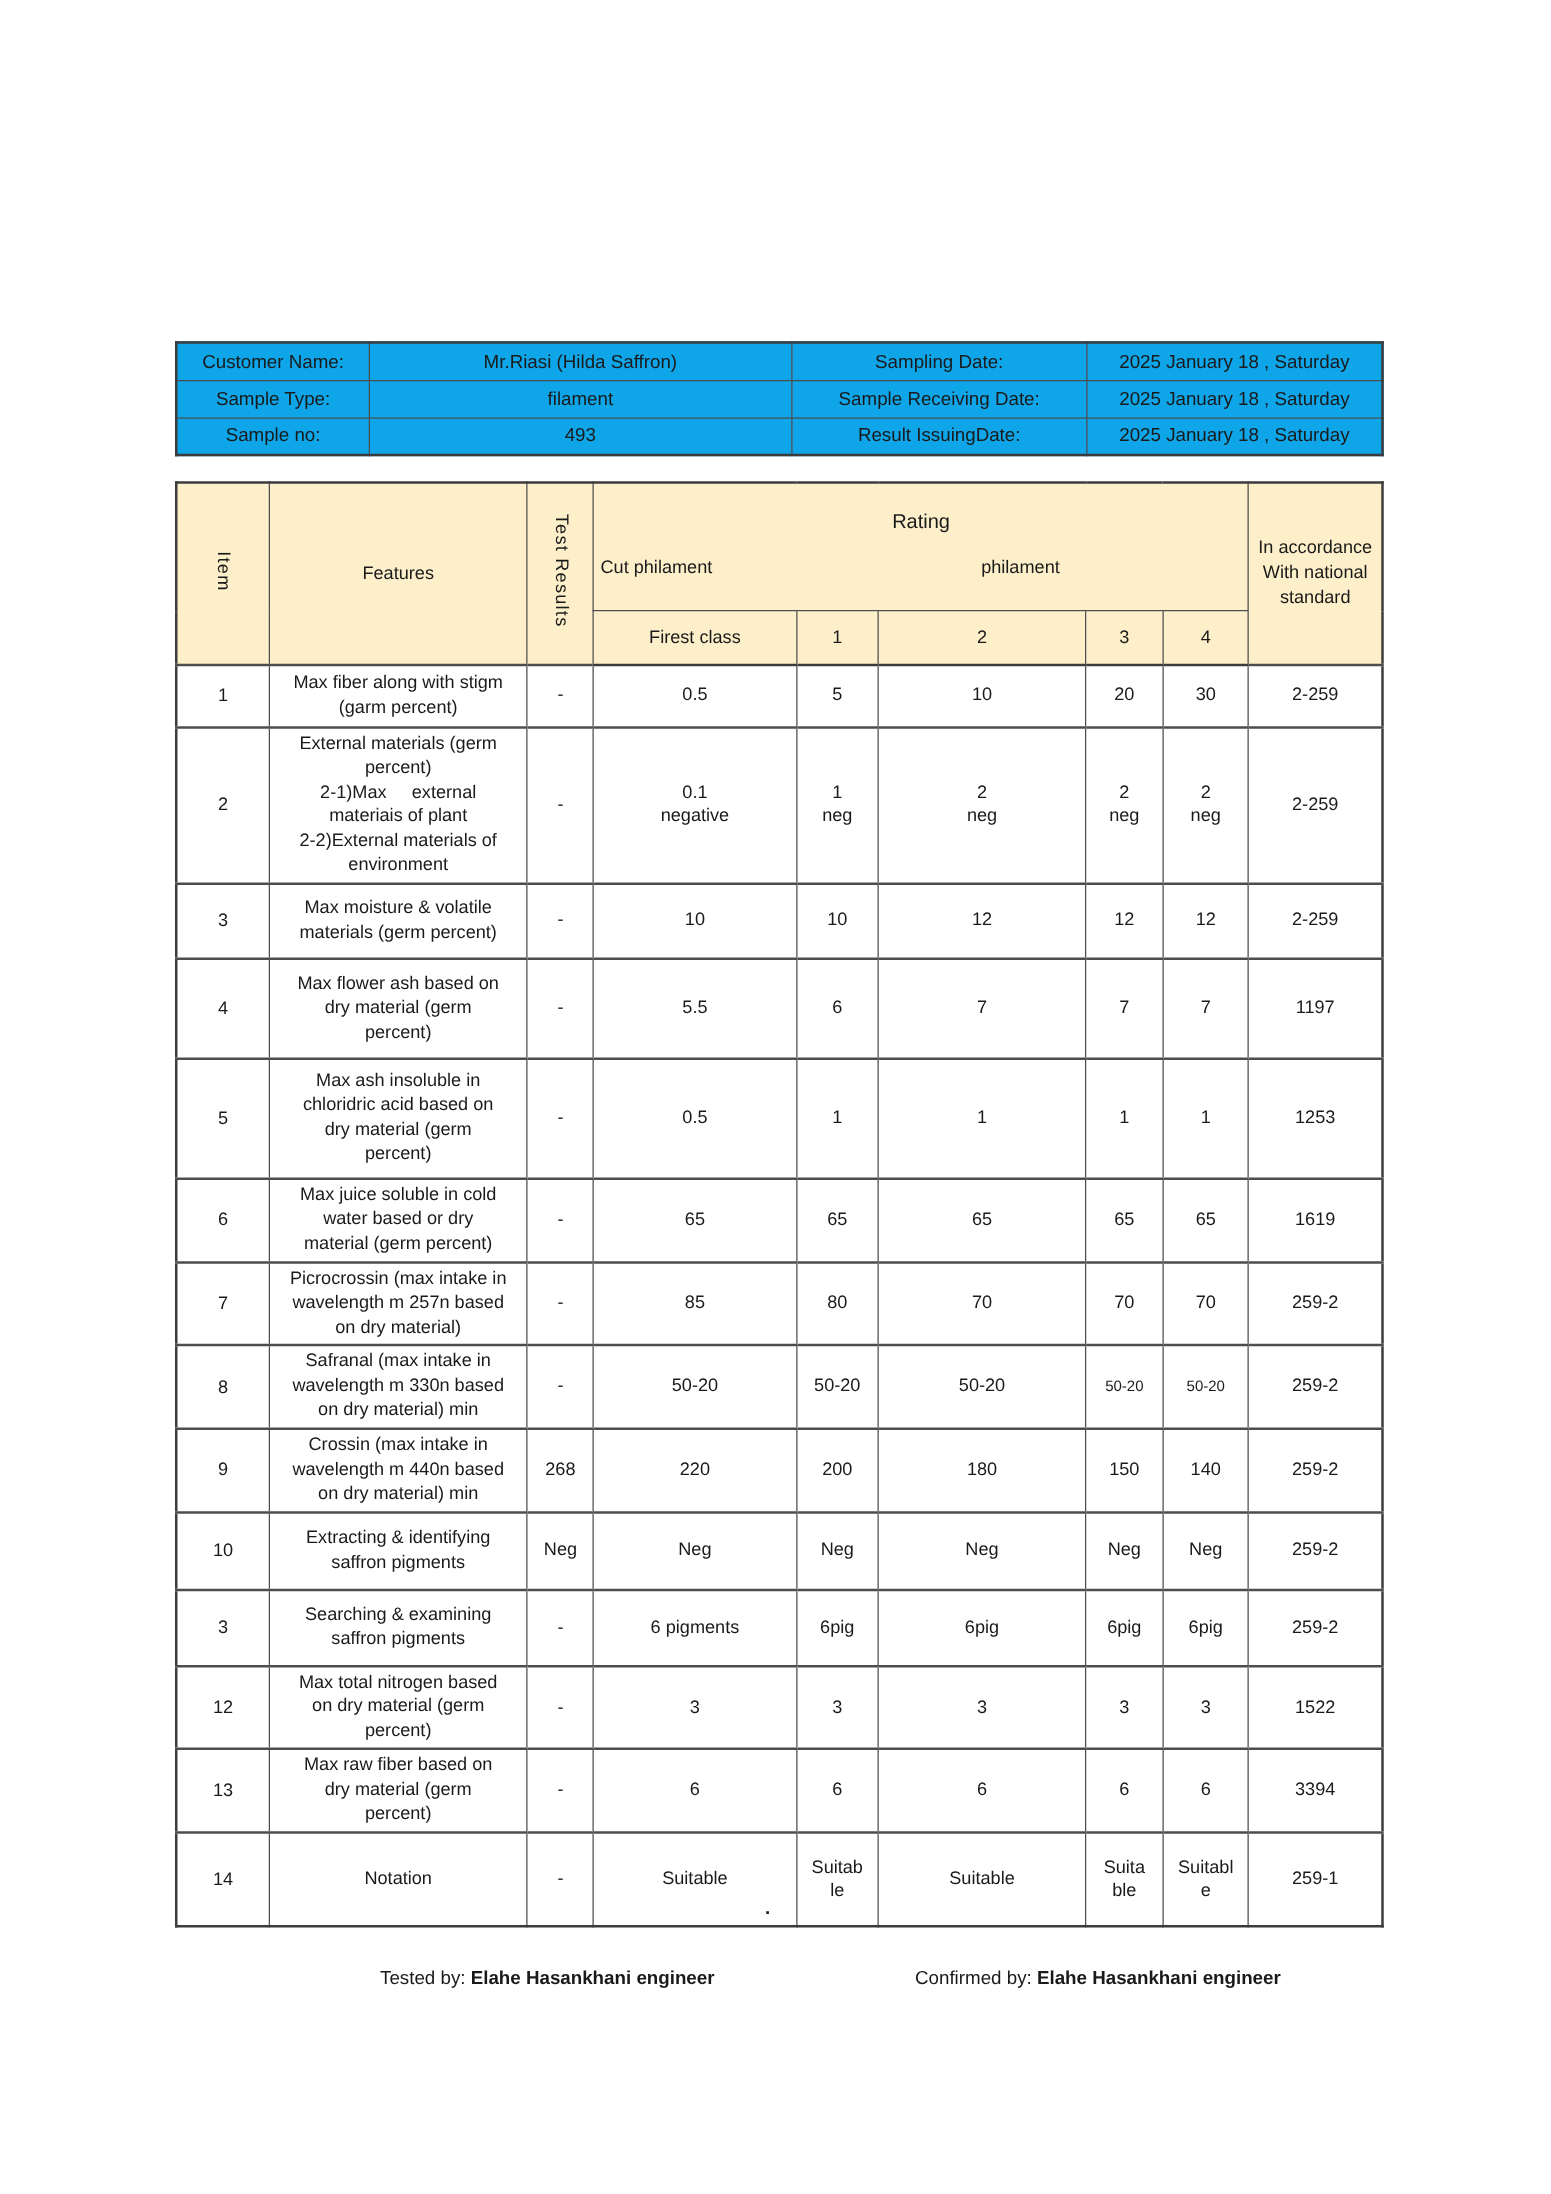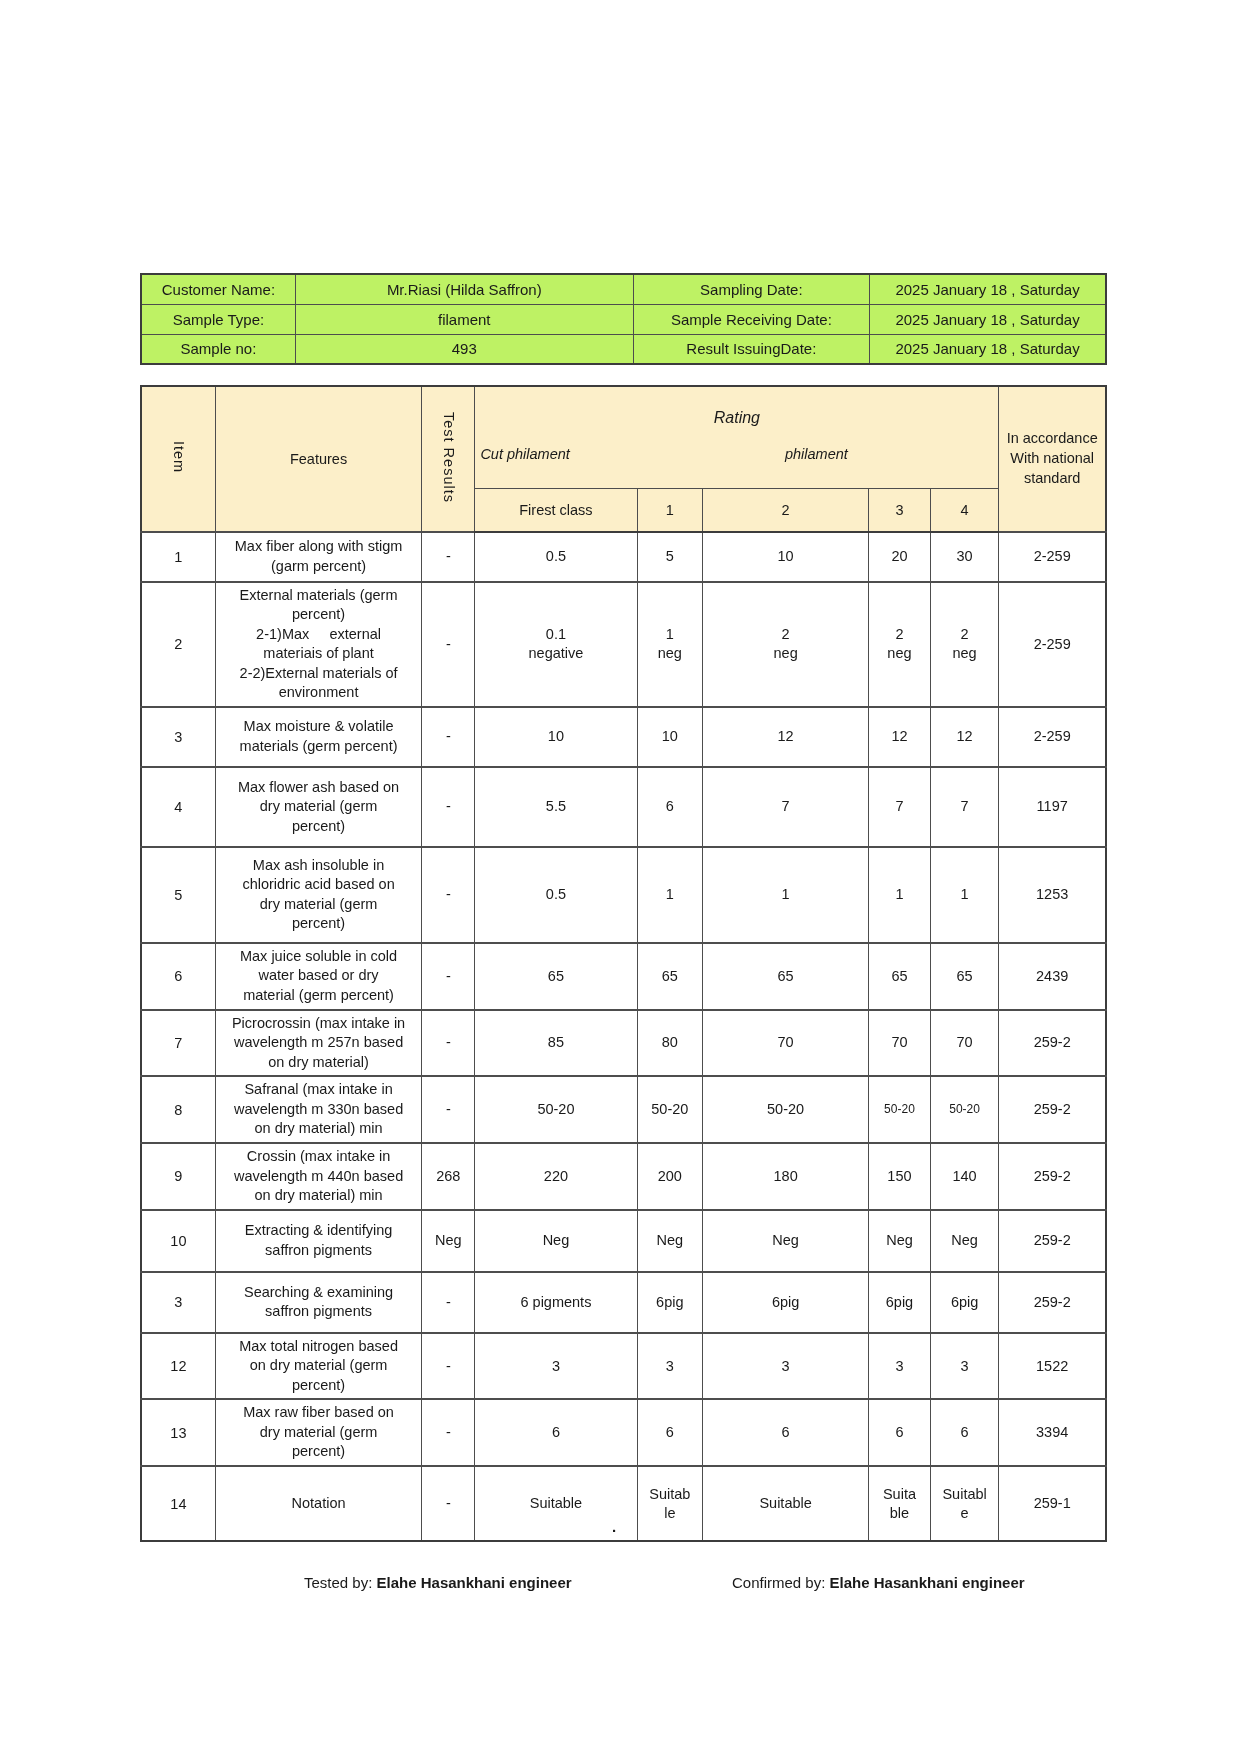--- a/index.html
+++ b/index.html
@@ -7,21 +7,21 @@
     width: 1241px; height: 1755px;
     background: #ffffff;
     font-family: "Liberation Sans", sans-serif;
     color: #1a1a1a;
     position: relative;
   }
   
   .meta-table {
     position: absolute; left: 140px; top: 273px; width: 967px;
     border-collapse: collapse;
-    background: #bef264;
+    background: #0ea5e9;
     font-size: 15px;
   }
   .meta-table td {
     border: 1px solid #4d4d4d;
     height: 30px;
     text-align: center;
     vertical-align: middle;
     padding: 2px 6px;
   }
   .meta-table { border: 2px solid #3c3c3c; }
@@ -67,21 +67,20 @@
     display: inline-block;
     letter-spacing: 1px;
     line-height: 1;
   }
   .rating-cell { padding: 0; vertical-align: top; }
   .rating-inner {
     display: flex; flex-direction: column;
     height: 100%; min-height: 95px;
     justify-content: space-around;
     padding: 10px 0 14px 0;
-    font-style: italic;
   }
   .rating-title { font-size: 16px; }
   .rating-groups { display: flex; width: 100%; }
   .rating-groups .grp-cut { width: 31%; text-align: left; }
   .rating-groups .grp-phil { width: 69%; text-align: center; }
   .std-head { line-height: 1.35; }
 
   .features-cell { white-space: pre-wrap; line-height: 1.35; }
   .val-cell { white-space: pre-line; line-height: 1.3; }
   .va-top { vertical-align: top; }
@@ -249,21 +248,21 @@
       <td>6</td>
       <td class="features-cell">Max juice soluble in cold
 water based or dry
 material (germ percent)</td>
       <td class="val-cell">-</td>
       <td class="val-cell">65</td>
       <td class="val-cell">65</td>
       <td class="val-cell">65</td>
       <td class="val-cell">65</td>
       <td class="val-cell">65</td>
-      <td class="val-cell">2439</td>
+      <td class="val-cell">1619</td>
     </tr>
     <tr class="r7">
       <td>7</td>
       <td class="features-cell">Picrocrossin (max intake in
 wavelength m 257n based
 on dry material)</td>
       <td class="val-cell">-</td>
       <td class="val-cell">85</td>
       <td class="val-cell">80</td>
       <td class="val-cell">70</td>

